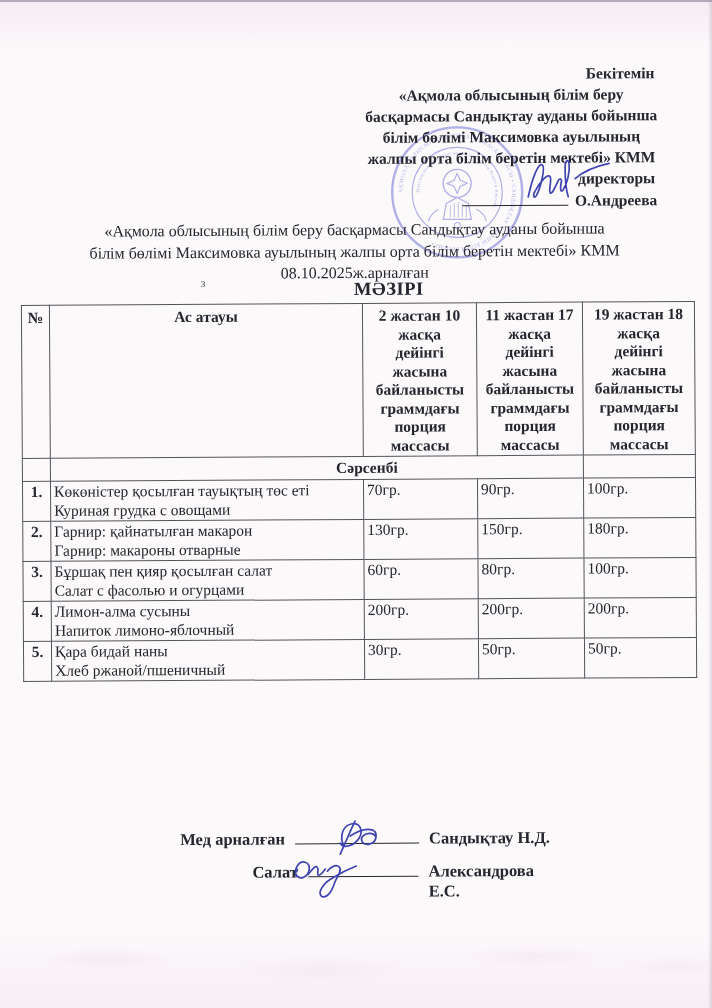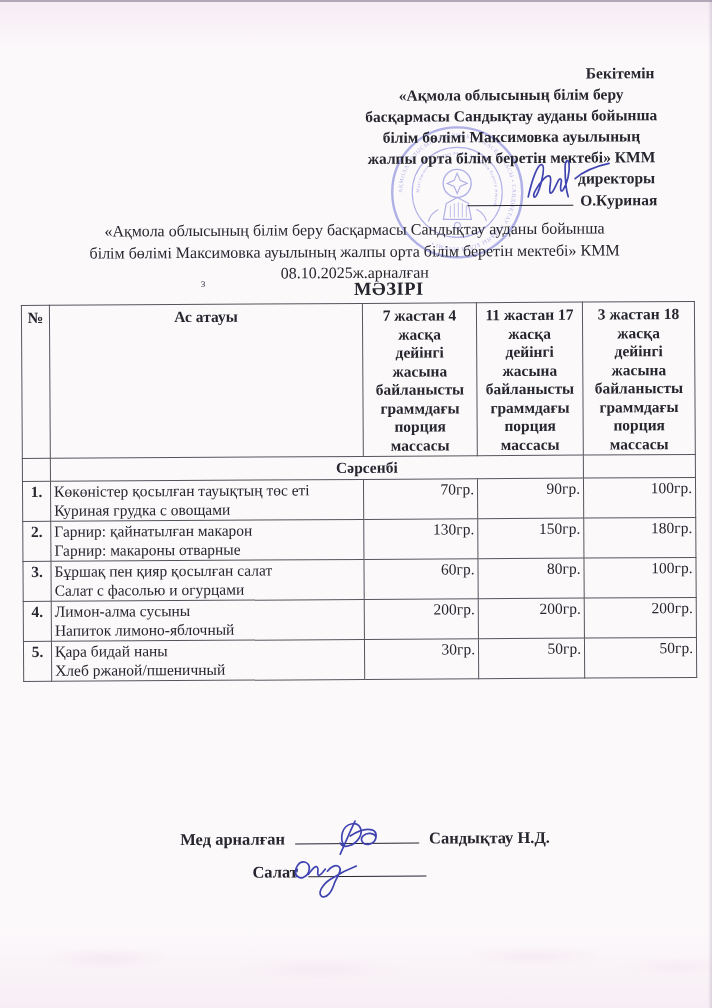--- a/index.html
+++ b/index.html
@@ -56,21 +56,21 @@
     padding:1px 3px;}
   table.menu th{font-weight:bold;text-align:center;white-space:pre-line;
     padding-top:3px;}
   tr.hdr{height:145px;}
   tr.day{height:23px;}
   tr.day td{font-weight:bold;text-align:center;vertical-align:middle;padding:0;}
   tr.day td.merged{padding-left:100px;}
   tr.item{height:38px;}
   td.num{font-weight:bold;text-align:center;}
   td.dish{padding-left:6px;}
-  td.g{text-align:right;}
+  td.g{text-align:left;}
 
   
   .footer{position:absolute;top:828px;left:178px;width:380px;
     font-weight:bold;font-size:16.5px;}
   .f-row{display:flex;align-items:baseline;gap:10px;height:24px;}
   .f-row.second{margin-top:9px;margin-left:72px;}
   .f-line{display:inline-block;height:15px;border-bottom:1.7px solid #26262e;}
   .f-line.med{width:124px;}
   .f-line.cook{width:118px;}
   .med-sig{position:absolute;left:148px;top:-12px;width:62px;height:42px;}
@@ -110,21 +110,21 @@
 
     <div class="approval">
       <div class="r">Бекітемін</div>
       <div>«Ақмола облысының білім беру</div>
       <div>басқармасы Сандықтау ауданы бойынша</div>
       <div>білім бөлімі Максимовка ауылының</div>
       <div>жалпы орта білім беретін мектебі» КММ</div>
       <div class="r">директоры</div>
       <div class="sig-row">
         <span class="sig-line"></span>
-        <span>О.Куриная</span>
+        <span>О.Андреева</span>
       </div>
     </div>
 
     <svg class="dir-sig inksvg" viewBox="0 0 92 50" xmlns="http://www.w3.org/2000/svg">
       <path d="M7,42 C11,24 17,8 21,10 C25,12 19,34 15,41 C13,44 11,41 14,36 C19,27 27,18 29,22 C31,25 27,36 29,38 C31,40 35,30 37,26 C39,23 41,24 40,28 C39,33 39,39 42,35 C46,29 49,17 48,9 C47,3 44,6 44,13 C44,24 45,36 47,42"></path>
       <path d="M54,24 C62,17 74,12 88,9"></path>
     </svg>
 
     <div class="subtitle">
       <div>«Ақмола облысының білім беру басқармасы Сандықтау ауданы бойынша</div>
@@ -141,37 +141,37 @@
         <col style="width:28px">
           <col style="width:313px">
         <col style="width:114px">
           <col style="width:106px">
           <col style="width:112px">
       </colgroup>
       <thead>
         <tr class="hdr">
           <th>№</th>
           <th>Ас атауы</th>
-          <th>7 жастан 4
+          <th>2 жастан 10
 жасқа
 дейінгі
 жасына
 байланысты
 граммдағы
 порция
 массасы</th>
           <th>11 жастан 17
 жасқа
 дейінгі
 жасына
 байланысты
 граммдағы
 порция
 массасы</th>
-          <th>3 жастан 18
+          <th>19 жастан 18
 жасқа
 дейінгі
 жасына
 байланысты
 граммдағы
 порция
 массасы</th>
         </tr>
       </thead>
       <tbody>
@@ -245,17 +245,18 @@
         <path d="M43,21 C47,16 52,14 55,17 C58,20 53,26 50,33 C47,42 42,49 37,46 C33,43 38,34 46,29 C54,24 64,19 72,16"></path>
       </svg>
       <div class="f-row">
         <span>Мед арналған</span>
         <span class="f-line med"></span>
         <span>Сандықтау Н.Д.</span>
       </div>
       <div class="f-row second">
         <span>Салат</span>
         <span class="f-line cook"></span>
+        <span>Александрова Е.С.</span>
       </div>
     </div>
 
   </div>
 </div>
 
 </body></html>

